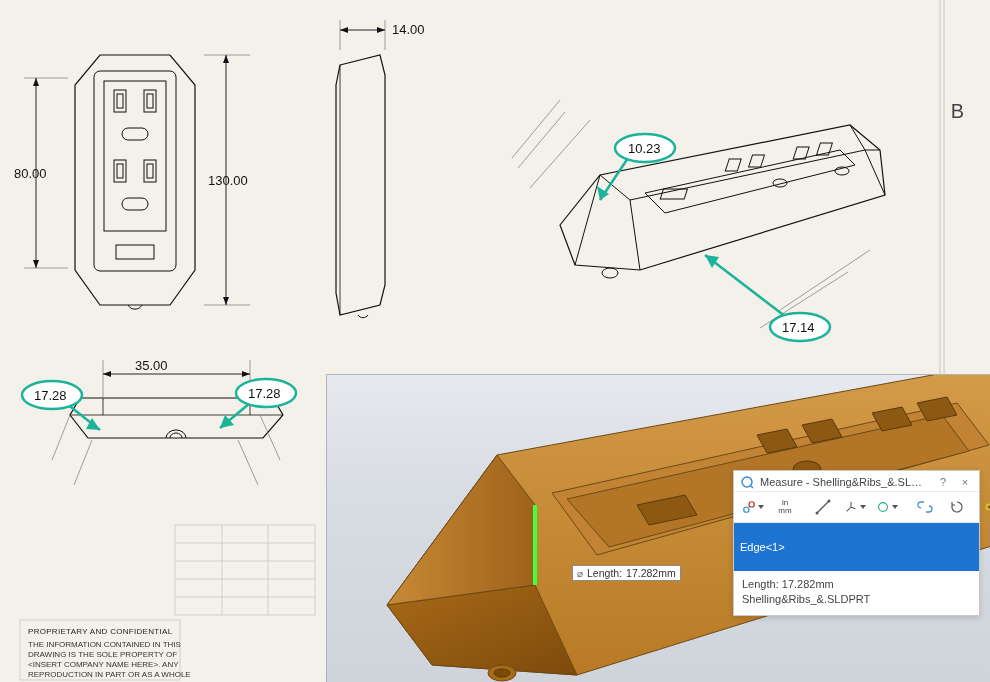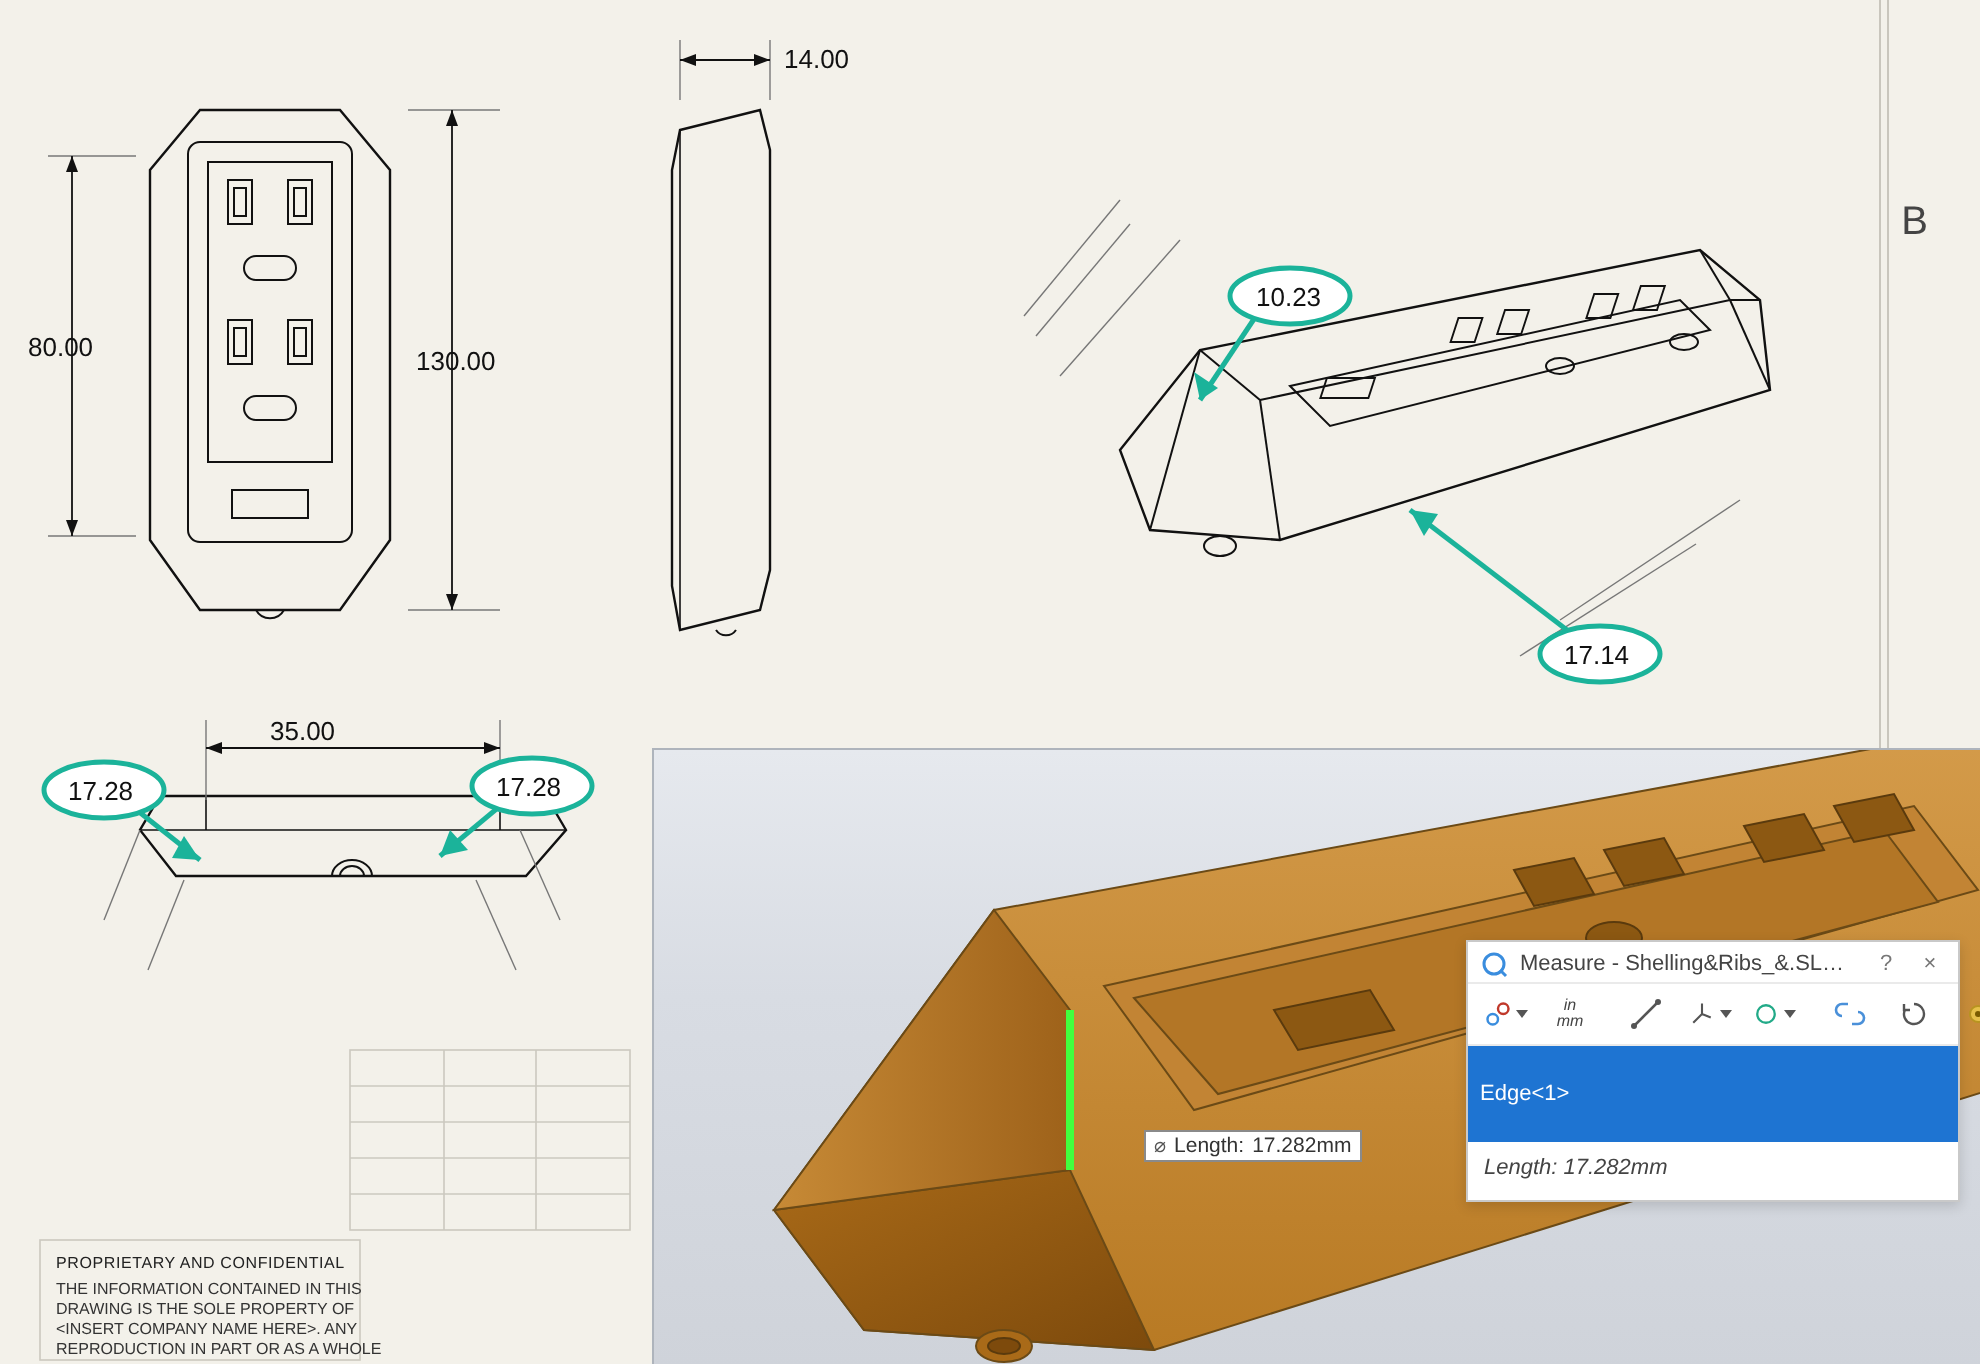--- a/index.html
+++ b/index.html
@@ -92,21 +92,20 @@
     height: 22px;
     min-width: 22px;
     padding: 0 3px;
     border: 1px solid transparent;
     border-radius: 2px;
     display: inline-flex;
     align-items:center;
     justify-content:center;
     gap:2px;
     cursor: pointer;
-    font-style: italic;
   }
   .tb-sep { width:1px; height:18px; background:#e0e0e0; margin:0 2px; }
   .tb-caret {
     width:0;height:0;border-left:3px solid transparent;border-right:3px solid transparent;border-top:4px solid #555;
   }
   .selection-band {
     background:#1e74d2;
     color:#fff;
     padding: 18px 6px;
     font-size: 11px;
@@ -124,21 +123,20 @@
   .mini-btn {
     width:18px;height:16px;border:1px solid #d7d7d7;border-radius:2px;
     display:inline-flex;align-items:center;justify-content:center;
     font-size:9px;color:#555;cursor:pointer;background:#fafafa;
   }
   .measure-results {
     padding: 6px 8px 8px 8px;
     font-size: 11px;
     color:#444;
     line-height: 1.35;
-    font-style: italic;
   }
   .measure-callout {
     position:absolute;
     left: 245px; top: 190px;
     background:#fff;
     border:1px solid #8a8a8a;
     padding: 1px 4px;
     font-size: 10.5px;
     color:#333;
     display:inline-flex;align-items:center;gap:4px;
@@ -453,14 +451,17 @@
     </div>
   </div>
   <div class="selection-band">
     <span>Edge&lt;1&gt;</span>
   </div>
   <div class="measure-results">
     <div>
       <span>Length:</span>
       <span>17.282mm</span>
     </div>
+    <div>
+      <span>Shelling&amp;Ribs_&amp;.SLDPRT</span>
+    </div>
   </div>
 </div>
 
 </body></html>

